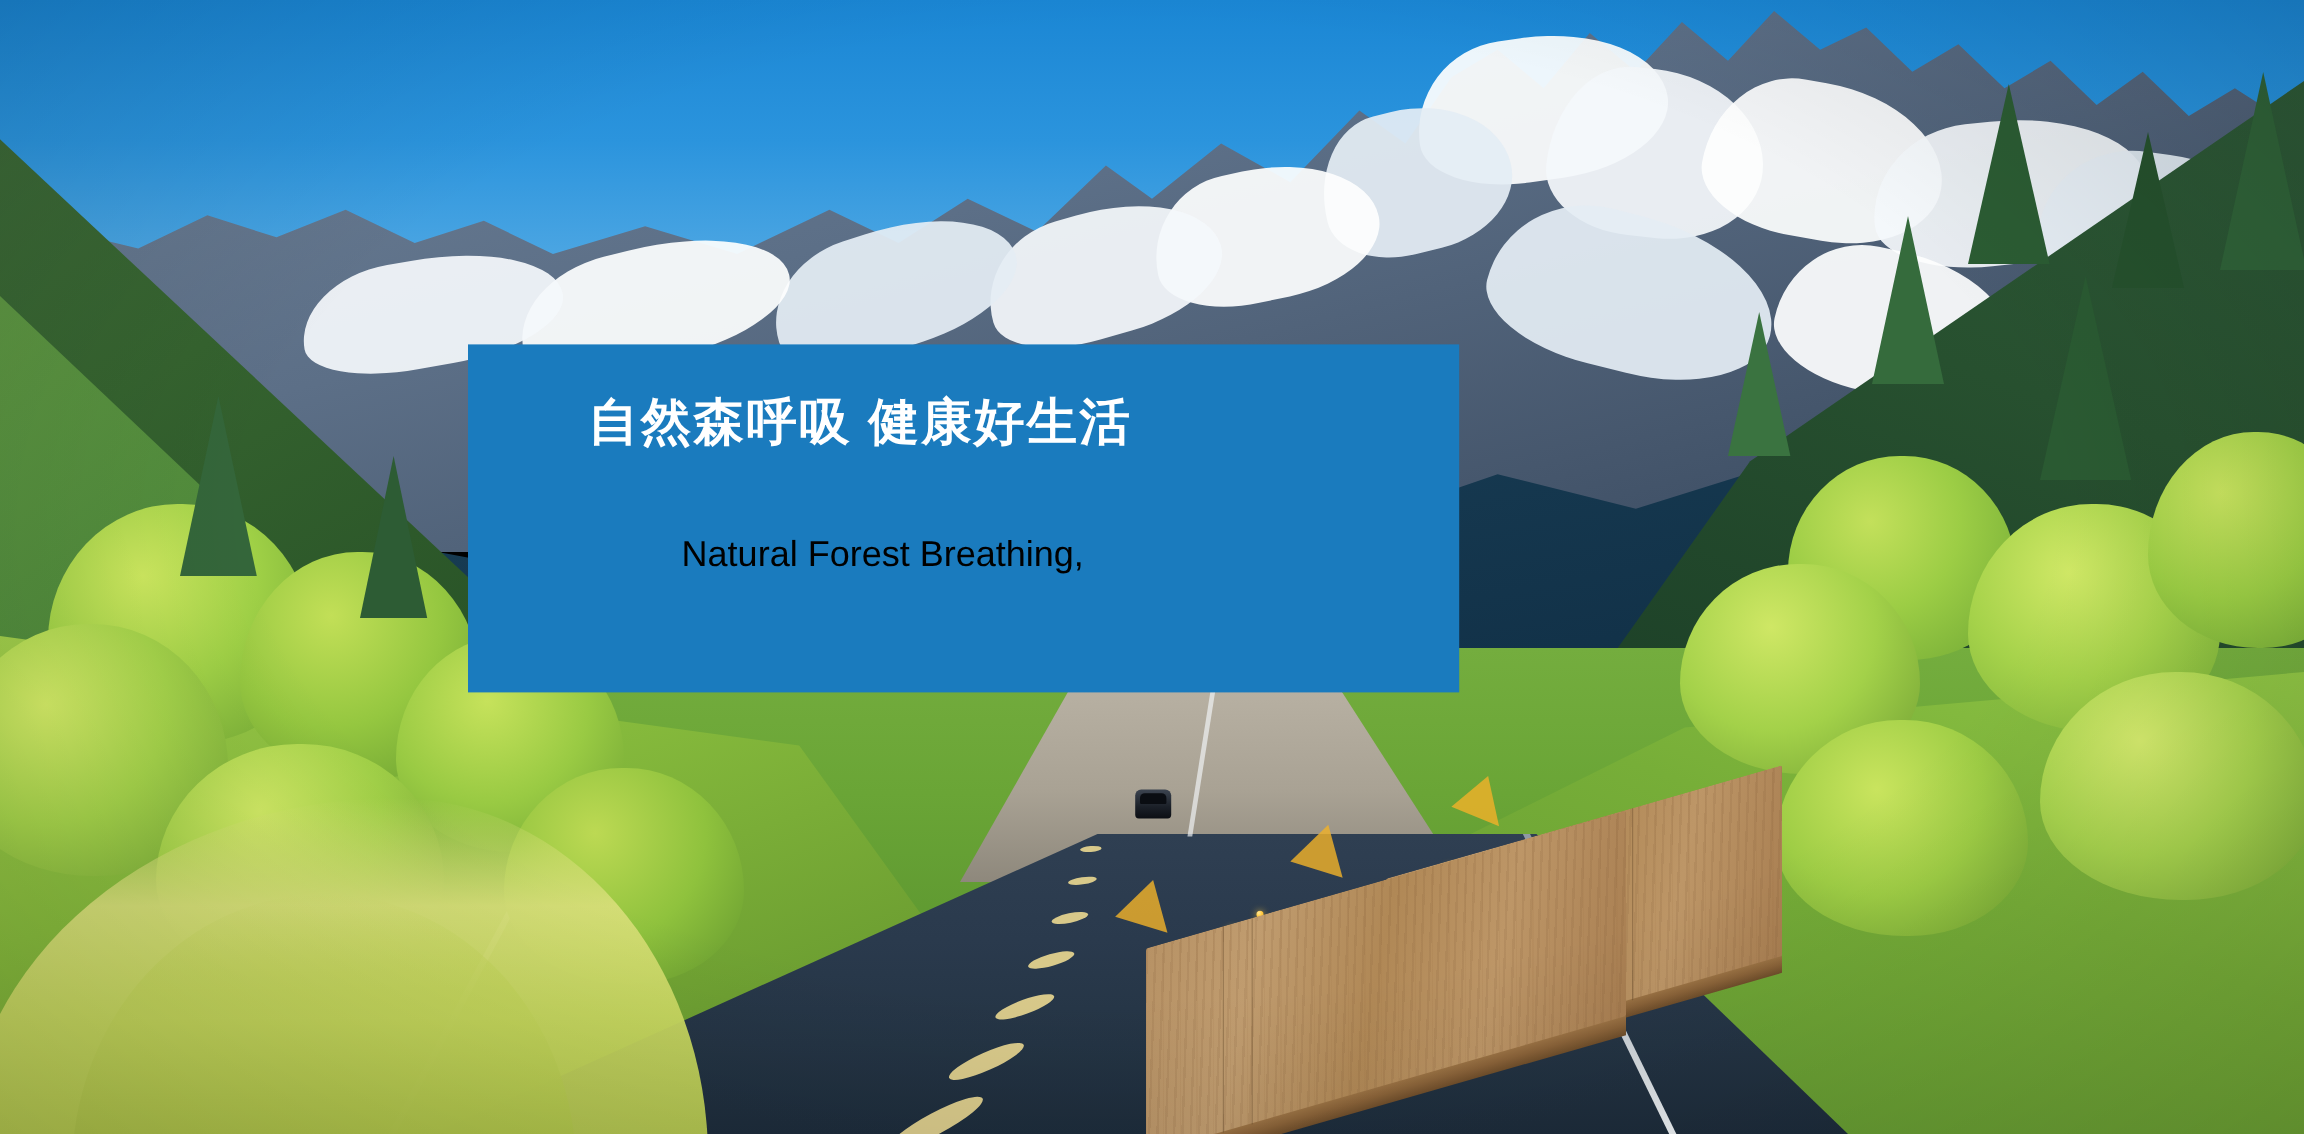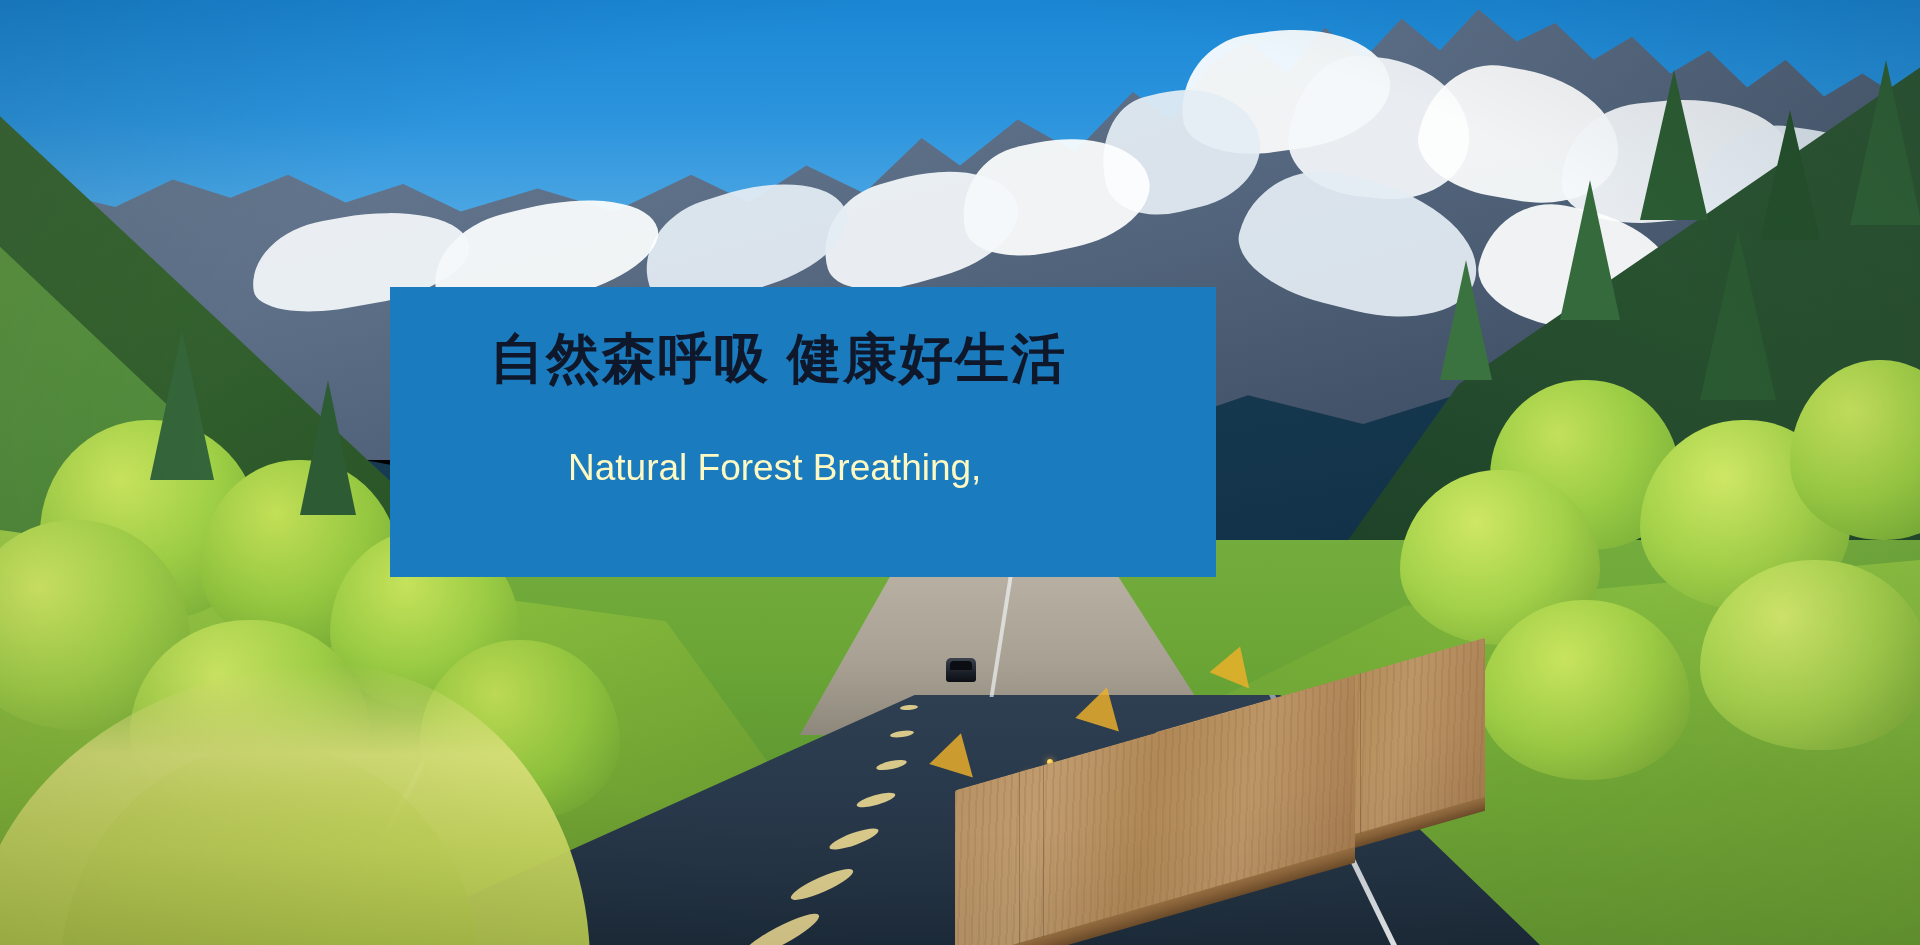--- a/index.html
+++ b/index.html
@@ -114,25 +114,25 @@
 
   
   .arrow{position:absolute;width:0;height:0;opacity:.82;}
   .particle{position:absolute;border-radius:50%;
     background:radial-gradient(circle at 34% 30%,#ffe79a 0%,#ffc942 45%,#f0a81d 100%);
     box-shadow:0 0 6px rgba(255,200,60,.75);}
 
   
   #overlay{position:absolute;left:390px;top:287px;width:826px;height:290px;
     background:#1a7bbe;z-index:30;}
-  #overlay .title{position:absolute;left:100px;top:42px;color:#0f172a;
-    font-size:54px;line-height:1.1;font-weight:700;letter-spacing:2px;
+  #overlay .title{position:absolute;left:100px;top:42px;color:#ffffff;
+    font-size:42px;line-height:1.1;font-weight:700;letter-spacing:2px;
     white-space:nowrap;}
-  #overlay .sub{position:absolute;left:178px;top:155px;color:#fef9c3;
-    font-size:37px;line-height:1.42;font-weight:400;}
+  #overlay .sub{position:absolute;left:178px;top:155px;color:#000000;
+    font-size:30px;line-height:1.42;font-weight:400;}
 
   
   .vignette{position:absolute;inset:0;pointer-events:none;z-index:25;
     background:radial-gradient(ellipse at 50% 45%,rgba(0,0,0,0) 55%,rgba(0,0,0,.16) 100%);}
 </style>
 </head>
 <body>
 
 <div id="banner">
 

